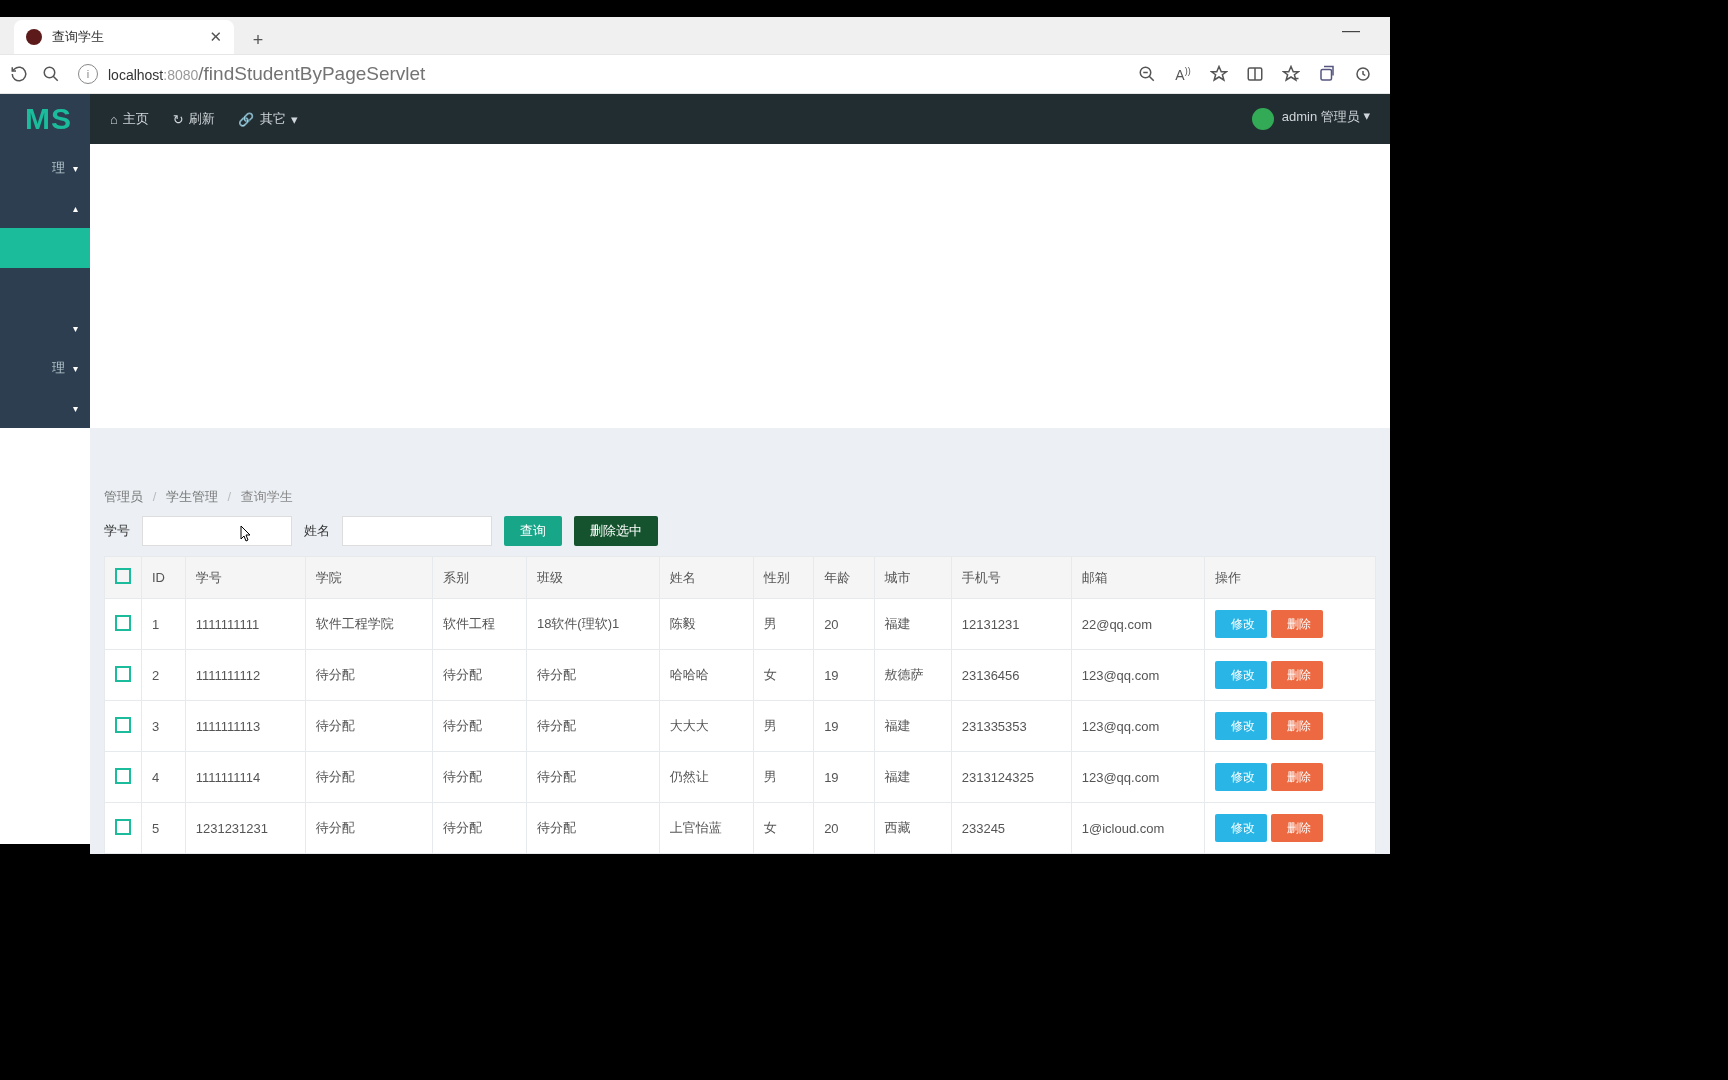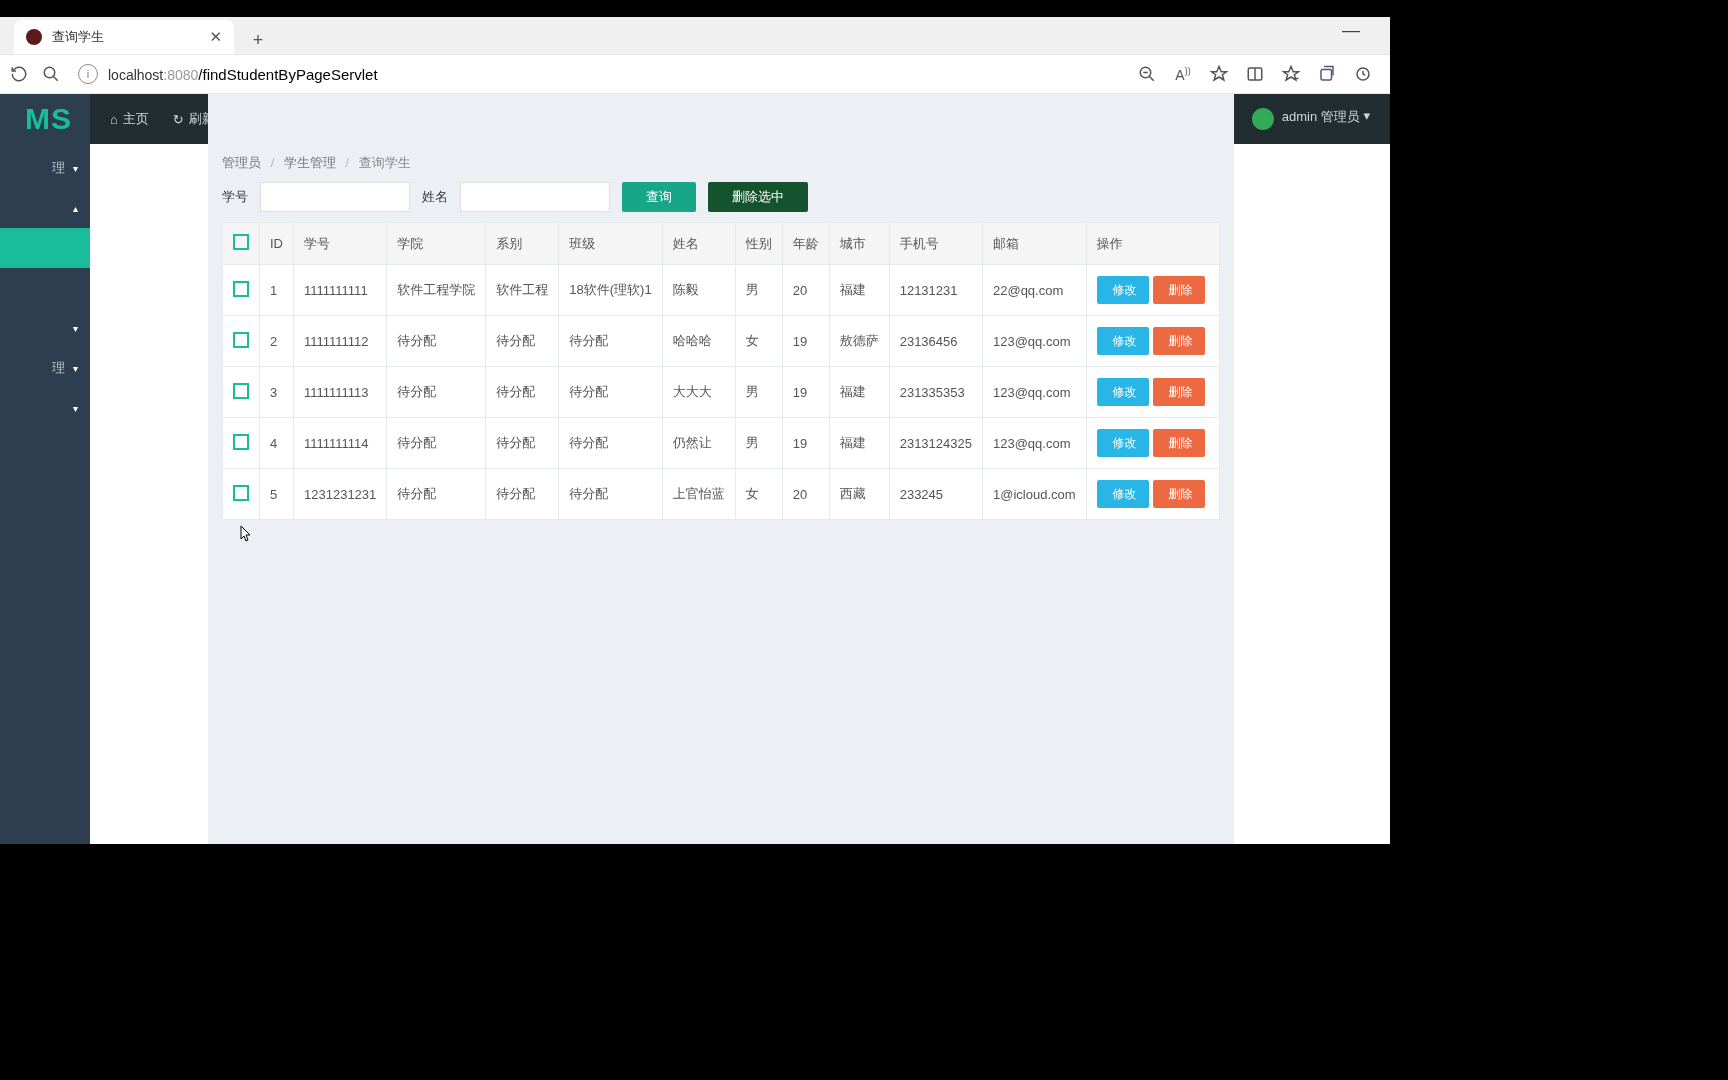--- a/index.html
+++ b/index.html
@@ -13,48 +13,48 @@
 .tab .title { flex: 1; font-size: 13px; color: #333; }
 .tab .close { font-size: 15px; color: #555; cursor: pointer; }
 .newtab { width: 28px; height: 28px; display: flex; align-items: center; justify-content: center; color: #555; font-size: 18px; margin-left: 10px; cursor: pointer; }
 
 .addr-bar { height: 40px; background: #fff; border-top: 1px solid #e6e6e6; border-bottom: 1px solid #e6e6e6; display: flex; align-items: center; padding: 0 8px; gap: 10px; }
 .addr-bar .icn { width: 22px; height: 22px; display: flex; align-items: center; justify-content: center; color: #555; }
 .addr-field { flex: 1; display: flex; align-items: center; gap: 10px; margin-left: 6px; }
 .addr-field .info-ic { width: 20px; height: 20px; border: 1px solid #888; border-radius: 50%; display: flex; align-items: center; justify-content: center; font-size: 11px; color: #888; }
 .addr-text .host { color: #333; font-size: 14px; }
 .addr-text .port { color: #999; font-size: 14px; }
-.addr-text .path { color: #000000; font-size: 15px; }
+.addr-text .path { color: #737373; font-size: 19px; }
 .addr-right { display: flex; gap: 14px; margin-right: 8px; }
 .addr-right .icn { color: #555; }
 .min-btn { position:absolute; top:3px; right:30px; color:#444; font-size:18px;}
 
-.app { display: flex; height: 750px; position: relative; }
+.app { display: flex; height: 750px; position: relative; flex-direction: column; }
 .sidebar { width: 90px; background: #2c3e50; color: #b8c7ce; position: relative; }
 .logo { color: #1abc9c; font-size: 30px; font-weight: bold; padding: 8px 0 12px; letter-spacing: 1px; text-align: right; padding-right: 18px; font-family: Arial; }
 .side-item { height: 40px; display: flex; align-items: center; justify-content: flex-end; padding-right: 12px; font-size: 13px; position: relative; }
 .side-item.active { background: #1abc9c; color: #fff; }
 .side-item .arr { margin-left: 8px; font-size: 10px; color: #fff; }
 
 .topnav { position: absolute; left: 90px; right: 0; top: 0; height: 50px; background: #222d32; display: flex; align-items: center; padding: 0 20px; color: #d0d6d9; }
 .topnav .navitem { display: flex; align-items: center; gap: 5px; margin-right: 24px; font-size: 13px; cursor: pointer; }
 .topnav .spacer { flex: 1; }
 .topnav .avatar { width: 22px; height: 22px; border-radius: 50%; background: #3a5; display: inline-block; margin-right: 8px; }
 .topnav .user { display: flex; font-size: 13px; }
 
-.main { margin-left: 118px; padding-top: 50px; background: #ecf0f5; height: 100%; position: relative; }
+.main { margin-left: 90px; padding-top: 50px; background: #ecf0f5; height: 100%; position: relative; }
 .main-inner { padding: 10px 14px 0 14px; }
 .breadcrumb { color: #777; font-size: 13px; margin-bottom: 10px; }
 .breadcrumb .sep { margin: 0 6px; color: #bbb; }
 .breadcrumb .cur { color: #888; }
 
 .search-row { display: flex; align-items: center; gap: 12px; margin-bottom: 10px; }
 .search-row label { font-size: 13px; color: #333; }
 .search-row input { width: 150px; height: 30px; border: 1px solid #ddd; padding: 0 6px; background: #fff; }
-.btn { height: 30px; padding: 0 24px; border: none; color: #fff; font-size: 13px; cursor: pointer; border-radius: 2px; }
+.btn { height: 30px; padding: 0 16px; border: none; color: #fff; font-size: 13px; cursor: pointer; border-radius: 2px; }
 .btn-green { background: #18a689; }
 .btn-orange { background: #14532d; }
 .btn-blue { background: #29b6e6; }
 .btn-red { background: #ec6941; }
 .btn-sm { height: 28px; padding: 0 12px; font-size: 12px; }
 
 table { width: 100%; border-collapse: collapse; background: #fff; }
 th, td { border: 1px solid #e7eaec; padding: 11px 10px; text-align: left; font-weight: normal; font-size: 13px; color: #555; }
 th { background: #f5f5f5; color: #555; }
 .chk { width: 16px; height: 16px; border: 2px solid #1abc9c; display: inline-block; cursor: pointer; }

